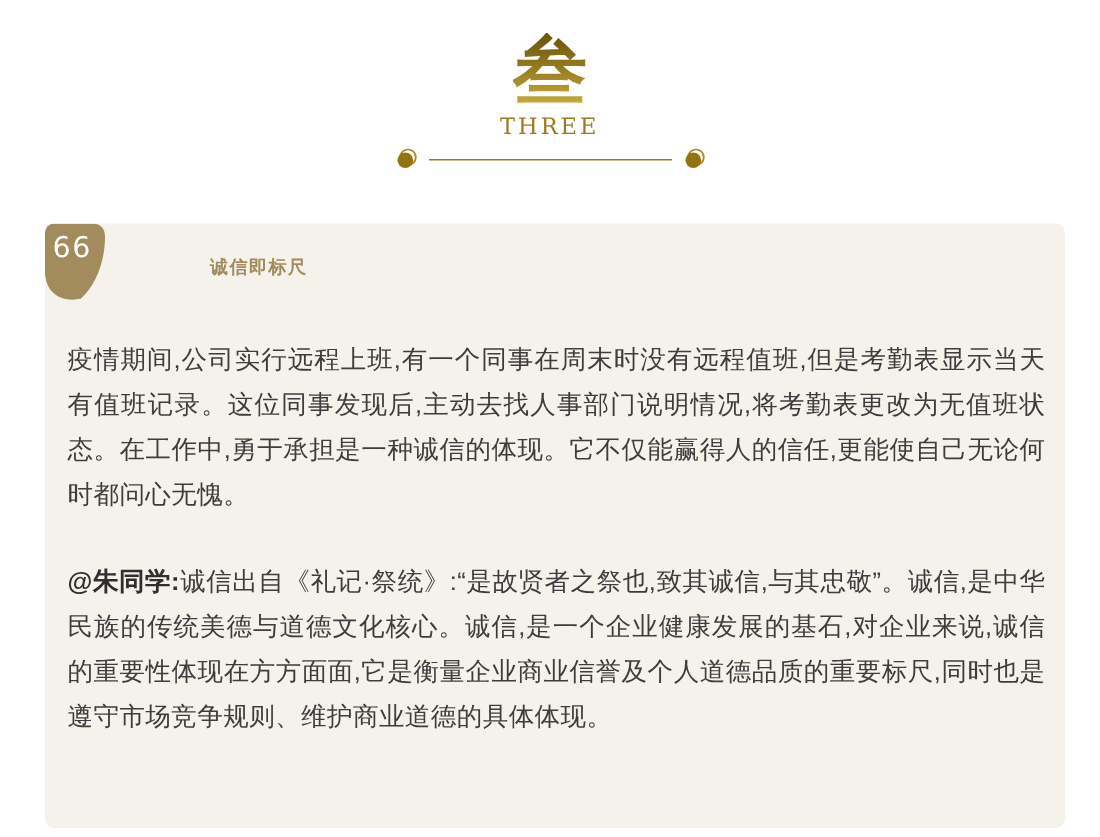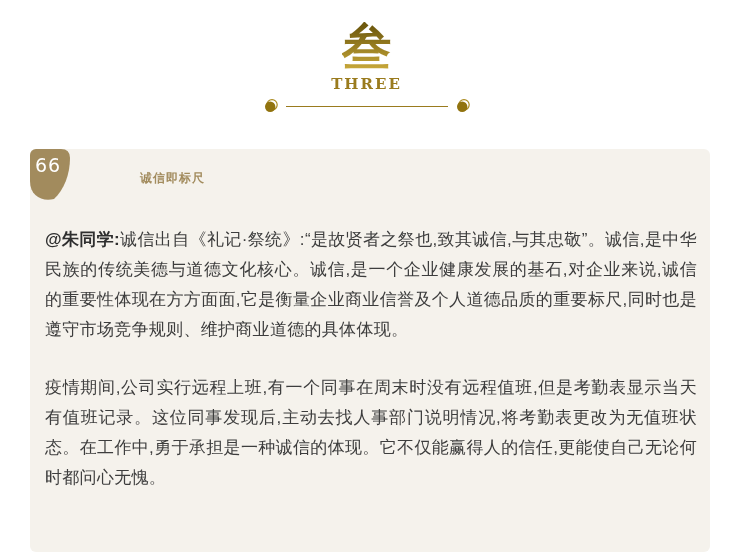--- a/index.html
+++ b/index.html
@@ -25,21 +25,21 @@
   @supports ((-webkit-background-clip:text) or (background-clip:text)){
     .numeral{
       background:linear-gradient(180deg,#6f5a0e 10%, #c9a93a 95%);
       -webkit-background-clip:text; background-clip:text;
       -webkit-text-fill-color:transparent;
     }
   }
   .subtitle{
     font-family:"DejaVu Serif", serif;
     font-size:15px; line-height:16px; letter-spacing:2px;
-    color:var(--gold); margin-top:4px;font-weight:bold;
+    color:var(--gold); margin-top:4px;
   }
   .divider{
     margin-top:7px;
     display:flex; align-items:center; justify-content:center; gap:8px;
   }
   .divider .line{ width:162px; height:1px; background:var(--gold); }
   .orn-circle{ display:block; }
 
   .card{
     position:relative; box-sizing:border-box;
@@ -98,19 +98,19 @@
 
     <div class="badge">
       <svg width="40" height="52" viewBox="0 0 40 52">
         <path d="M0 0 H31 Q40 0 40 9 C40 25 34 41 24 50 C12 53 0 47 0 32 Z" fill="#a28b5d"></path>
       </svg>
       <span class="badge-quotes">66</span>
     </div>
 
     <h2 class="card-title">诚信即标尺</h2>
 
+    <p class="para">疫情期间,公司实行远程上班,有一个同事在周末时没有远程值班,但是考勤表显示当天有值班记录。这位同事发现后,主动去找人事部门说明情况,将考勤表更改为无值班状态。在工作中,勇于承担是一种诚信的体现。它不仅能赢得人的信任,更能使自己无论何时都问心无愧。</p>
+
     <p class="para"><strong>@朱同学:</strong><span>诚信出自《礼记·祭统》:“是故贤者之祭也,致其诚信,与其忠敬”。诚信,是中华民族的传统美德与道德文化核心。诚信,是一个企业健康发展的基石,对企业来说,诚信的重要性体现在方方面面,它是衡量企业商业信誉及个人道德品质的重要标尺,同时也是遵守市场竞争规则、维护商业道德的具体体现。</span></p>
-
-    <p class="para">疫情期间,公司实行远程上班,有一个同事在周末时没有远程值班,但是考勤表显示当天有值班记录。这位同事发现后,主动去找人事部门说明情况,将考勤表更改为无值班状态。在工作中,勇于承担是一种诚信的体现。它不仅能赢得人的信任,更能使自己无论何时都问心无愧。</p>
 
   </div>
 
 </div>
 
 </body></html>

